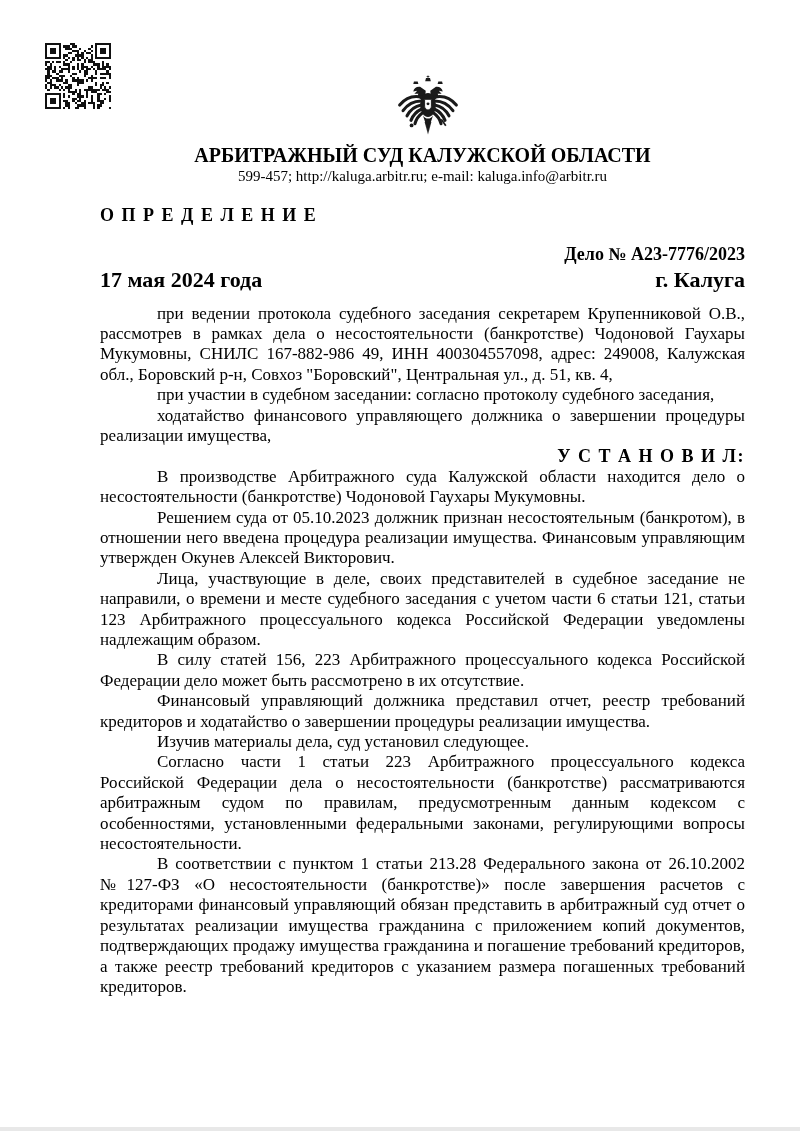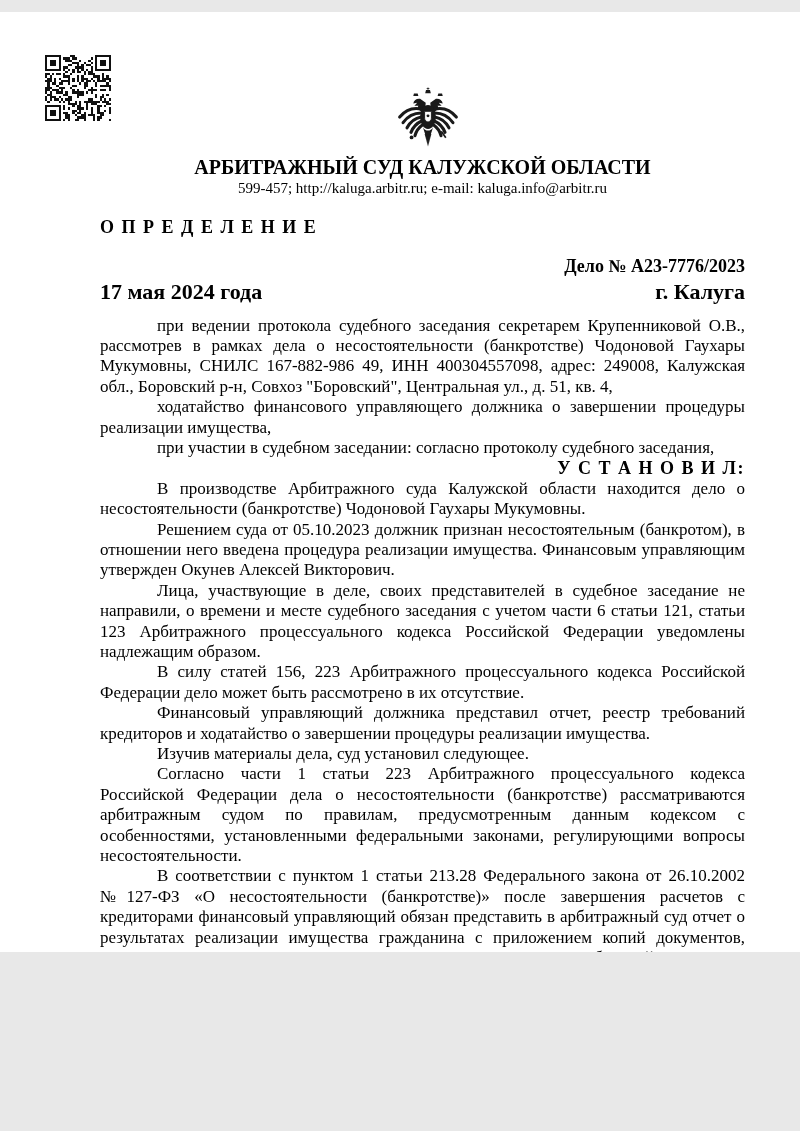--- a/index.html
+++ b/index.html
@@ -1,19 +1,19 @@
 <!DOCTYPE html>
 <html lang="ru"><head>
 <meta charset="utf-8">
 <style>
   html,body{margin:0;padding:0;background:#e8e8e8;}
   .page{
     position:relative;
-    width:800px;height:940px;
-    margin:12px auto;
+    width:800px;height:1127px;
+    margin:0 auto;
     background:#ffffff;
     color:#000;
     font-family:"Liberation Serif","DejaVu Serif",serif;
     overflow:hidden;
   }
   .qr{position:absolute;left:45px;top:42px;width:66px;height:68px;}
   .emblem{position:absolute;left:394px;top:74px;width:68px;height:62px;}
   .content{position:absolute;left:100px;top:0;width:645px;}
   .court-name{margin-top:143px;text-align:center;font-weight:bold;font-size:20px;line-height:24px;}
   .addr{text-align:center;font-size:15px;line-height:19.5px;white-space:nowrap;}
@@ -470,22 +470,22 @@
     <div class="doc-type">О П Р Е Д Е Л Е Н И Е</div>
     <div class="case-no">Дело № А23-7776/2023</div>
 
     <div class="date-row">
       <span>17 мая 2024 года</span>
       <span>г. Калуга</span>
     </div>
 
     <div class="body">
       <p>при ведении протокола судебного заседания секретарем Крупенниковой О.В., рассмотрев в рамках дела о несостоятельности (банкротстве) Чодоновой Гаухары Мукумовны, СНИЛС 167-882-986 49, ИНН 400304557098, адрес: 249008, Калужская обл., Боровский р-н, Совхоз "Боровский", Центральная ул., д. 51, кв. 4,</p>
+      <p>при участии в судебном заседании: согласно протоколу судебного заседания,</p>
       <p>ходатайство финансового управляющего должника о завершении процедуры реализации имущества,</p>
-      <p>при участии в судебном заседании: согласно протоколу судебного заседания,</p>
 
       <p class="ustanovil">У С Т А Н О В И Л:</p>
 
       <p>В производстве Арбитражного суда Калужской области находится дело о несостоятельности (банкротстве) Чодоновой Гаухары Мукумовны.</p>
       <p>Решением суда от 05.10.2023 должник признан несостоятельным (банкротом), в отношении него введена процедура реализации имущества. Финансовым управляющим утвержден Окунев Алексей Викторович.</p>
       <p>Лица, участвующие в деле, своих представителей в судебное заседание не направили, о времени и месте судебного заседания с учетом части 6 статьи 121, статьи 123 Арбитражного процессуального кодекса Российской Федерации уведомлены надлежащим образом.</p>
       <p>В силу статей 156, 223 Арбитражного процессуального кодекса Российской Федерации дело может быть рассмотрено в их отсутствие.</p>
       <p>Финансовый управляющий должника представил отчет, реестр требований кредиторов и ходатайство о завершении процедуры реализации имущества.</p>
       <p>Изучив материалы дела, суд установил следующее.</p>
       <p>Согласно части 1 статьи 223 Арбитражного процессуального кодекса Российской Федерации дела о несостоятельности (банкротстве) рассматриваются арбитражным судом по правилам, предусмотренным данным кодексом с особенностями, установленными федеральными законами, регулирующими вопросы несостоятельности.</p>

